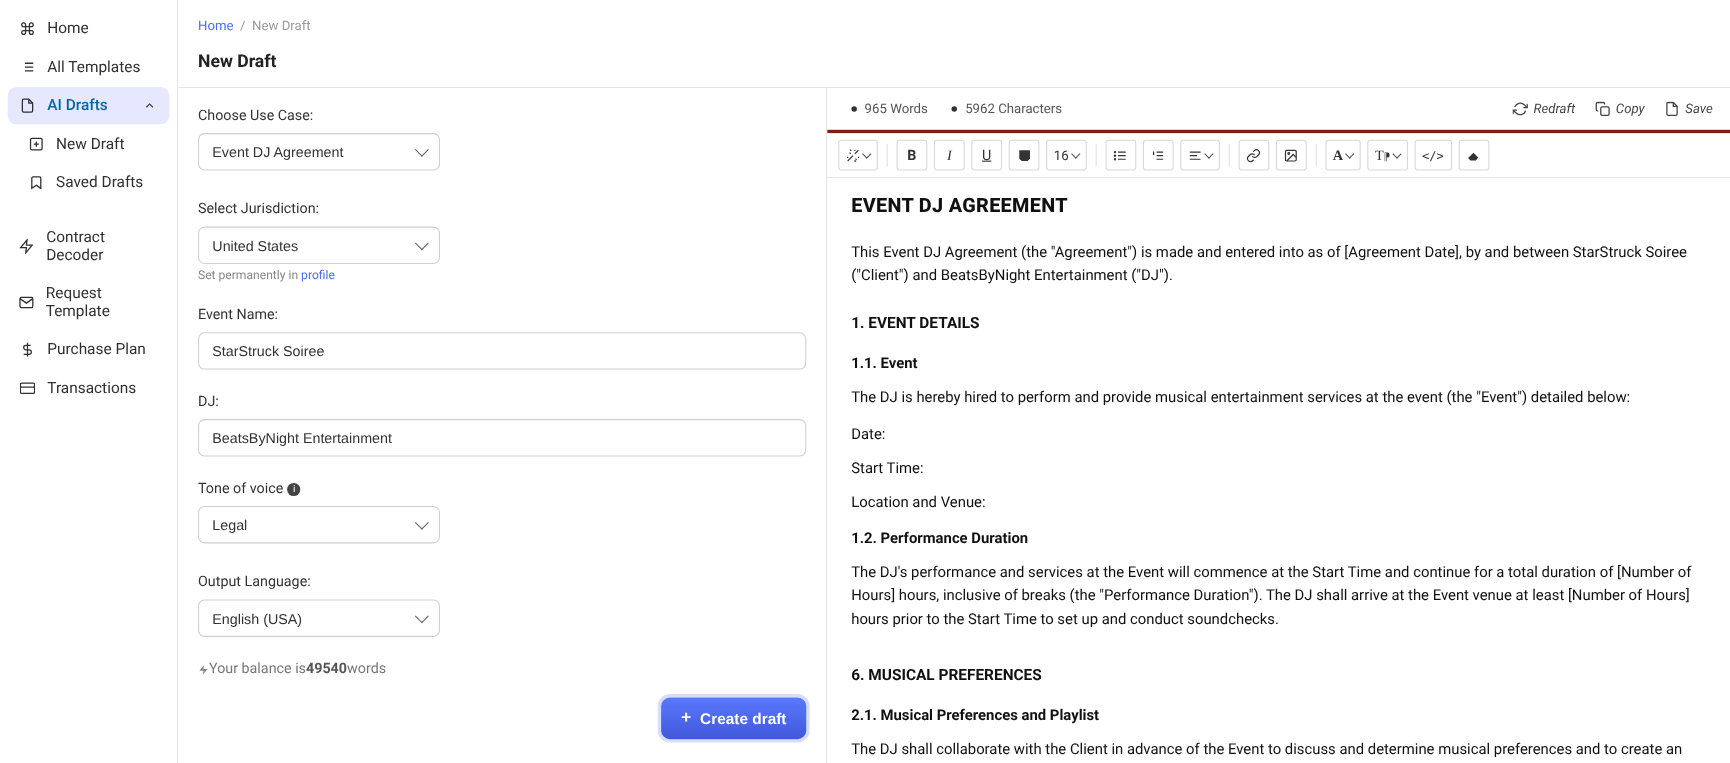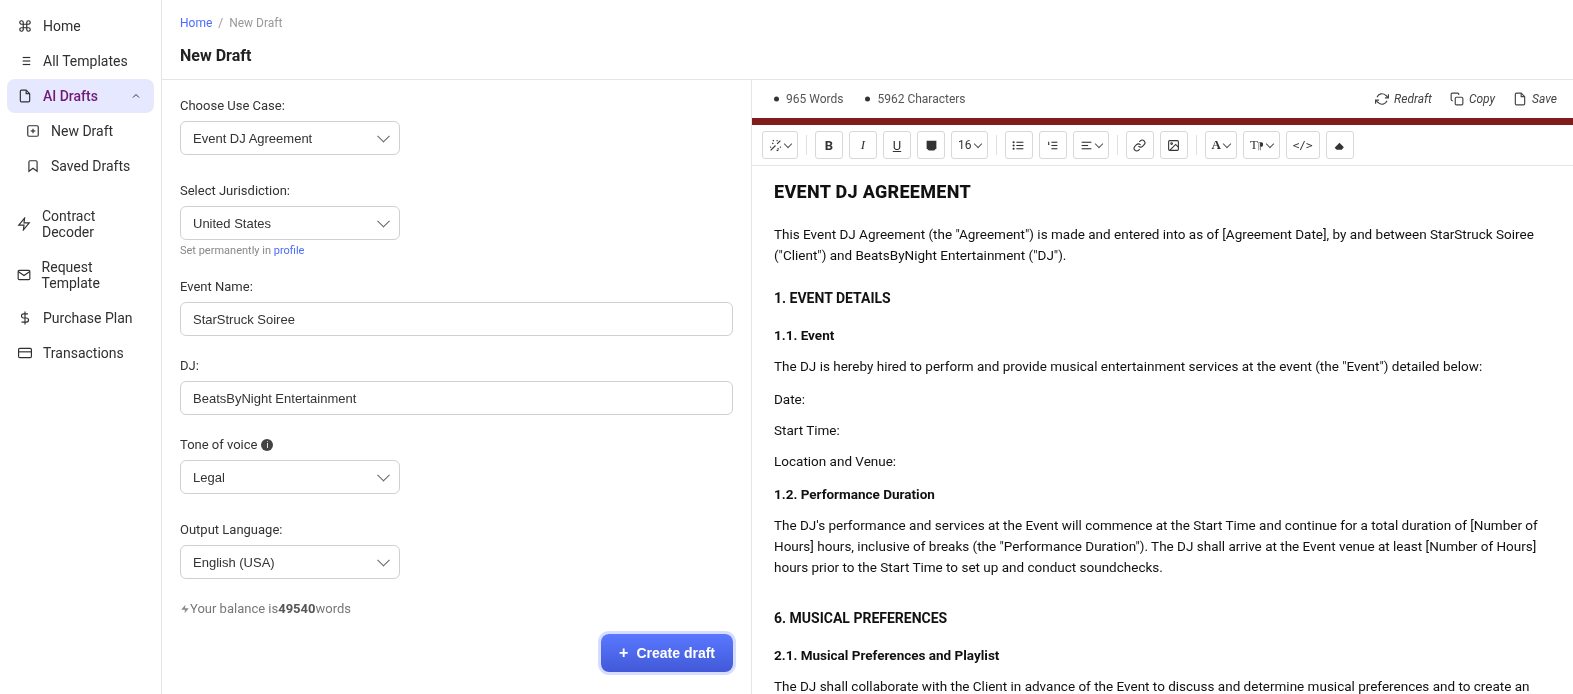--- a/index.html
+++ b/index.html
@@ -2,21 +2,21 @@
 <html><head>
 <meta charset="utf-8">
 <style>
   * { box-sizing: border-box; margin: 0; padding: 0; }
   html, body { height: 100%; font-family: -apple-system, BlinkMacSystemFont, "Segoe UI", Roboto, sans-serif; font-size: 14px; color: #1a1a1a; background: #fff; }
   body { display: flex; width: 1573px; height: 694px; overflow: hidden; }
   
   .sidebar { width: 162px; border-right: 1px solid #e5e5e5; padding: 8px 4px 8px 4px; flex-shrink: 0; }
   .side-item { display: flex; align-items: center; gap: 10px; padding: 9px 10px; border-radius: 8px; cursor: pointer; color: #303030; margin: 1px 3px; }
   .side-item .ico { width: 16px; height: 16px; display: flex; align-items: center; justify-content: center; color: #303030; }
-  .side-item.active { background: #e5e8ff; color: #701a75; font-weight: 500; }
+  .side-item.active { background: #e5e8ff; color: #0369a1; font-weight: 500; }
   .side-sub { margin-left: 8px; }
   .side-item.chev { justify-content: space-between; }
   .side-item.chev .left { display: flex; align-items: center; gap: 10px; }
   .side-sep { height: 14px; }
   
   .main { flex: 1; display: flex; flex-direction: column; overflow: hidden; }
   .breadcrumb { padding: 16px 18px 6px 18px; font-size: 12px; color: #999; }
   .breadcrumb a { color: #4a6cff; text-decoration: none; }
   .page-title { font-size: 16px; font-weight: 700; padding: 10px 18px 14px 18px; color: #222; }
   .work-area { flex: 1; display: flex; border-top: 1px solid #e5e5e5; overflow: hidden; }
@@ -34,21 +34,21 @@
   .hint { font-size: 11px; color: #888; margin-top: 4px; }
   .hint a { color: #4a6cff; text-decoration: none; }
   .balance-line { font-size: 13px; color: #777; display: flex; align-items: center; gap: 0; margin-top: 10px; }
   .balance-line .bolt { width: 10px; height: 14px; }
   .balance-line strong { color: #555; font-weight: 700; }
   .create-btn-row { display: flex; justify-content: flex-end; margin-top: 18px; }
   .create-btn { background: linear-gradient(180deg,#5a78ff,#4159d8); color: #fff; border: none; border-radius: 8px; padding: 10px 18px; font-size: 14px; font-weight: 600; cursor: pointer; display: flex; align-items: center; gap: 8px; box-shadow: 0 0 0 3px rgba(90,120,255,0.25); }
   .create-btn .plus { font-size: 16px; font-weight: 700; }
   
   .editor-col { flex: 1; display: flex; flex-direction: column; overflow: hidden; border-top: 1px solid #e5e5e5; margin-top: -1px; }
-  .status-bar { display: flex; align-items: center; justify-content: space-between; padding: 12px 16px 12px 22px; border-bottom: 7px solid #7f1d1d; font-size: 12px; color: #555; }
+  .status-bar { display: flex; align-items: center; justify-content: space-between; padding: 12px 16px 12px 22px; border-bottom: 3px solid #7f1d1d; font-size: 12px; color: #555; }
   .status-left { display: flex; gap: 22px; }
   .status-left span { position: relative; padding-left: 12px; }
   .status-left span::before { content: ""; position: absolute; left: 0; top: 50%; transform: translateY(-50%); width: 5px; height: 5px; border-radius: 50%; background: #333; }
   .status-right { display: flex; gap: 18px; font-style: italic; }
   .status-btn { display: flex; align-items: center; gap: 5px; cursor: pointer; color: #444; }
   
   .editor-toolbar { display: flex; align-items: center; gap: 6px; padding: 6px 10px; border-bottom: 1px solid #e5e5e5; }
   .tbtn { min-width: 28px; height: 28px; border: 1px solid #d8d8d8; border-radius: 3px; background: #fff; display: flex; align-items: center; justify-content: center; cursor: pointer; font-size: 13px; color: #333; padding: 0 6px; }
   .tbtn .drop { width: 6px; height: 6px; border-right: 1px solid #555; border-bottom: 1px solid #555; transform: rotate(45deg); margin-left: 3px; margin-top: -3px; }
   .tsep { width: 1px; height: 20px; background: #e0e0e0; margin: 0 2px; }

